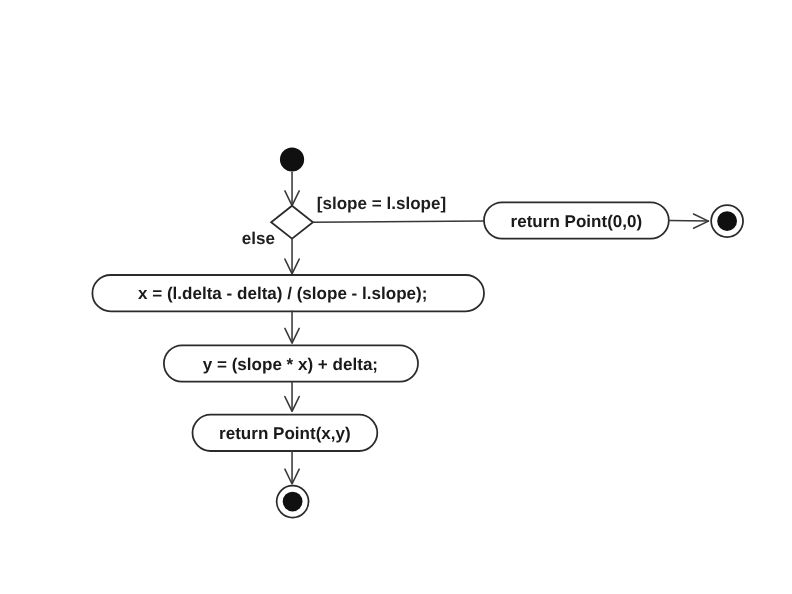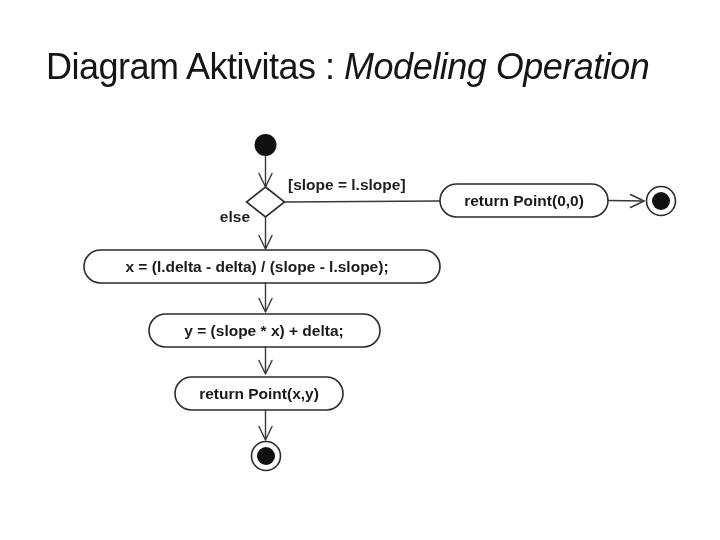--- a/index.html
+++ b/index.html
@@ -69,21 +69,20 @@
   svg.diagram .solid {
     fill: #101010;
     stroke: none;
   }
 </style>
 </head>
 <body>
 
 <div class="slide">
 
-  <div class="slide-title"><span>Diagram Aktivitas : </span><span class="em">Modeling Operation</span></div>
 
   <svg class="diagram" viewBox="0 0 720 540">
 
     <circle class="solid" cx="265.5" cy="145" r="11"></circle>
 
     <path class="edge" d="M265.5,156.5 L265.5,186"></path>
     <path class="arrowhead" d="M259,173.5 L265.5,187 L272,173.5"></path>
 
     <polygon class="shape" points="265.5,187 284.5,202 265.5,217 246.5,202"></polygon>
 

